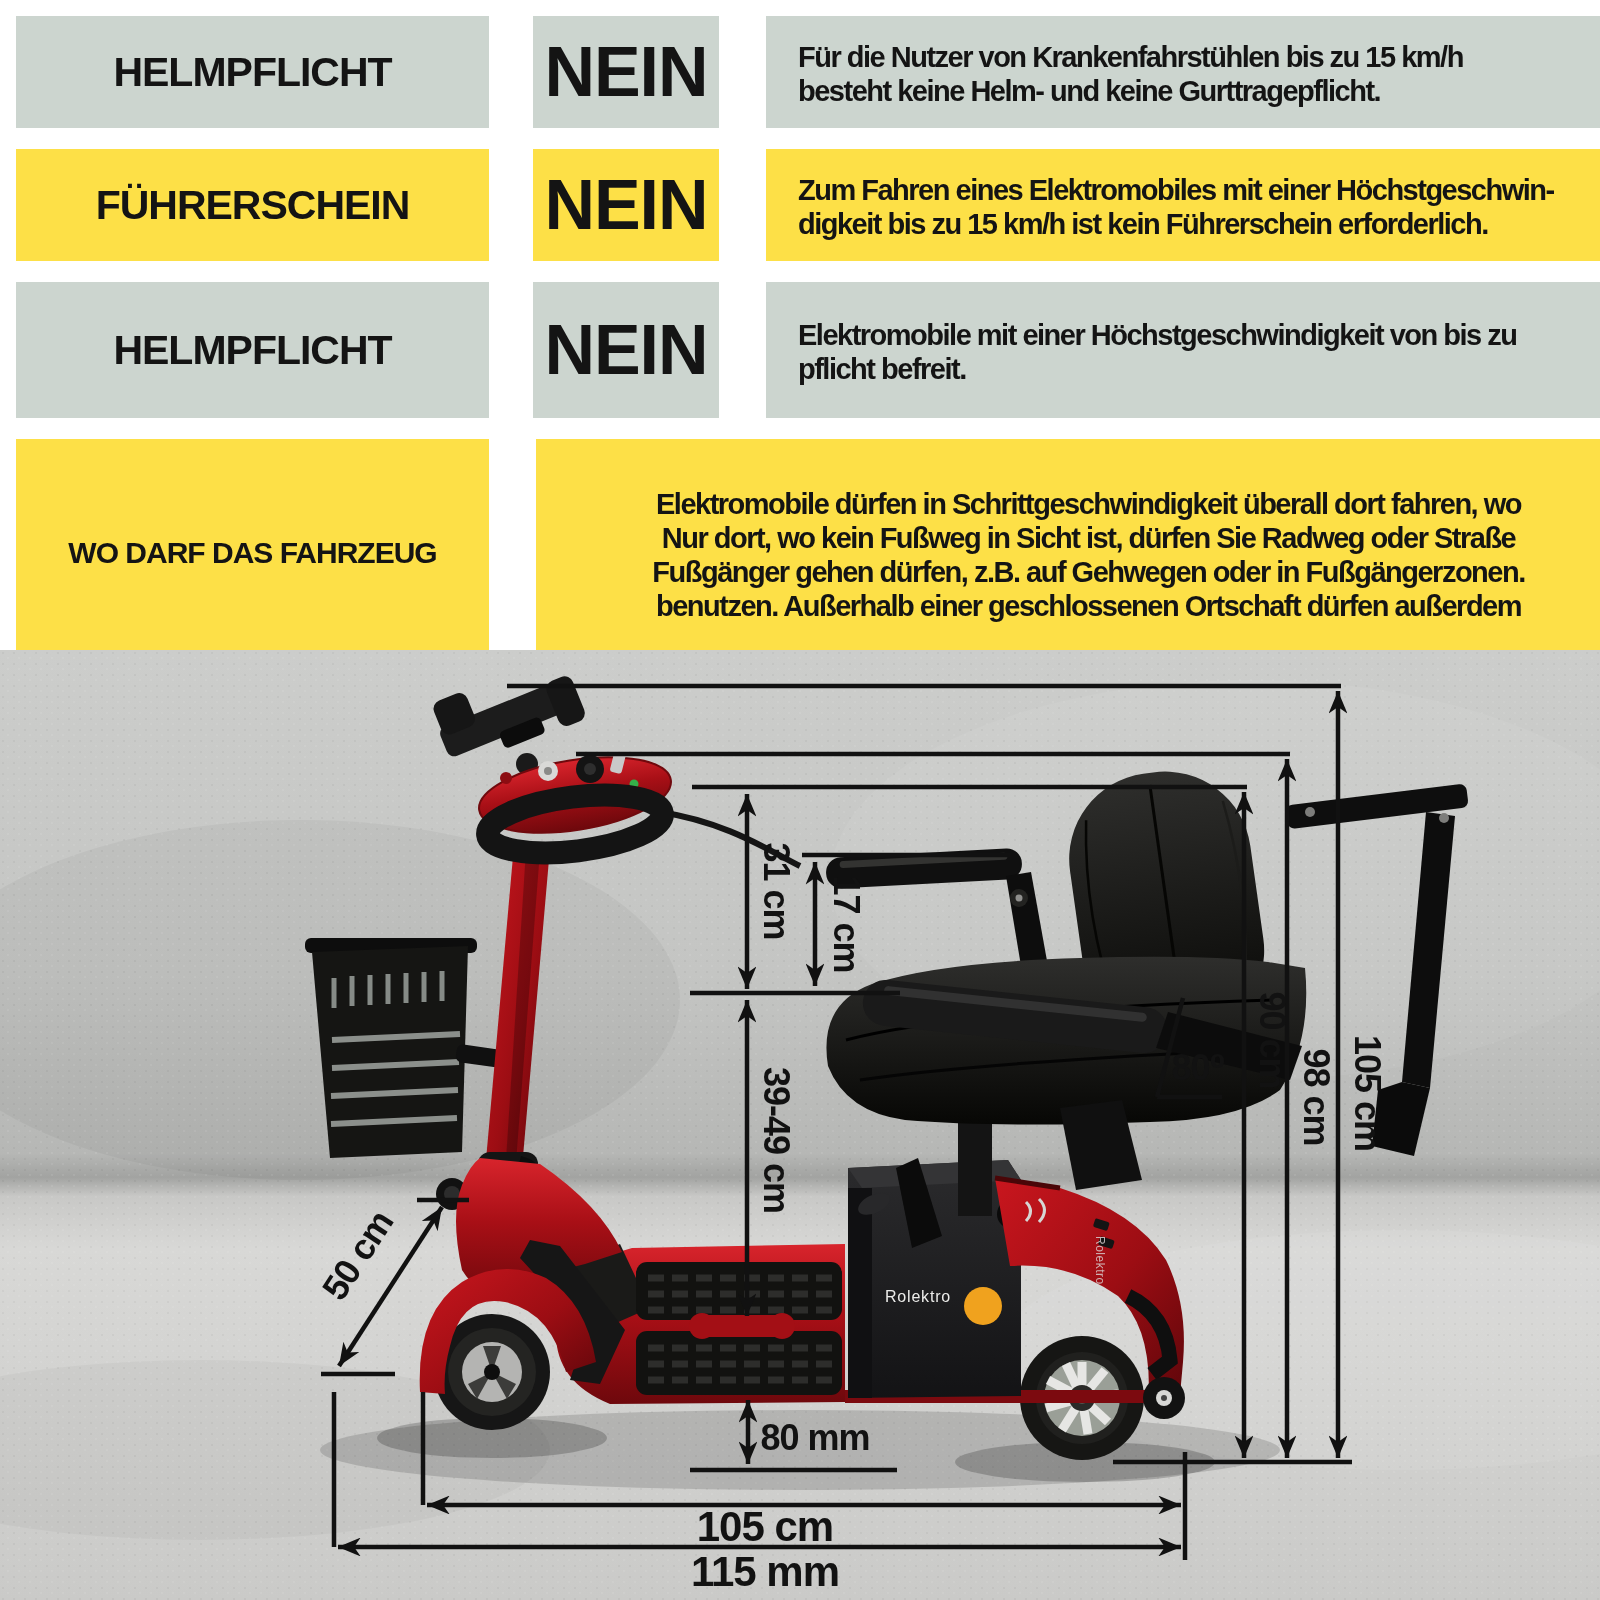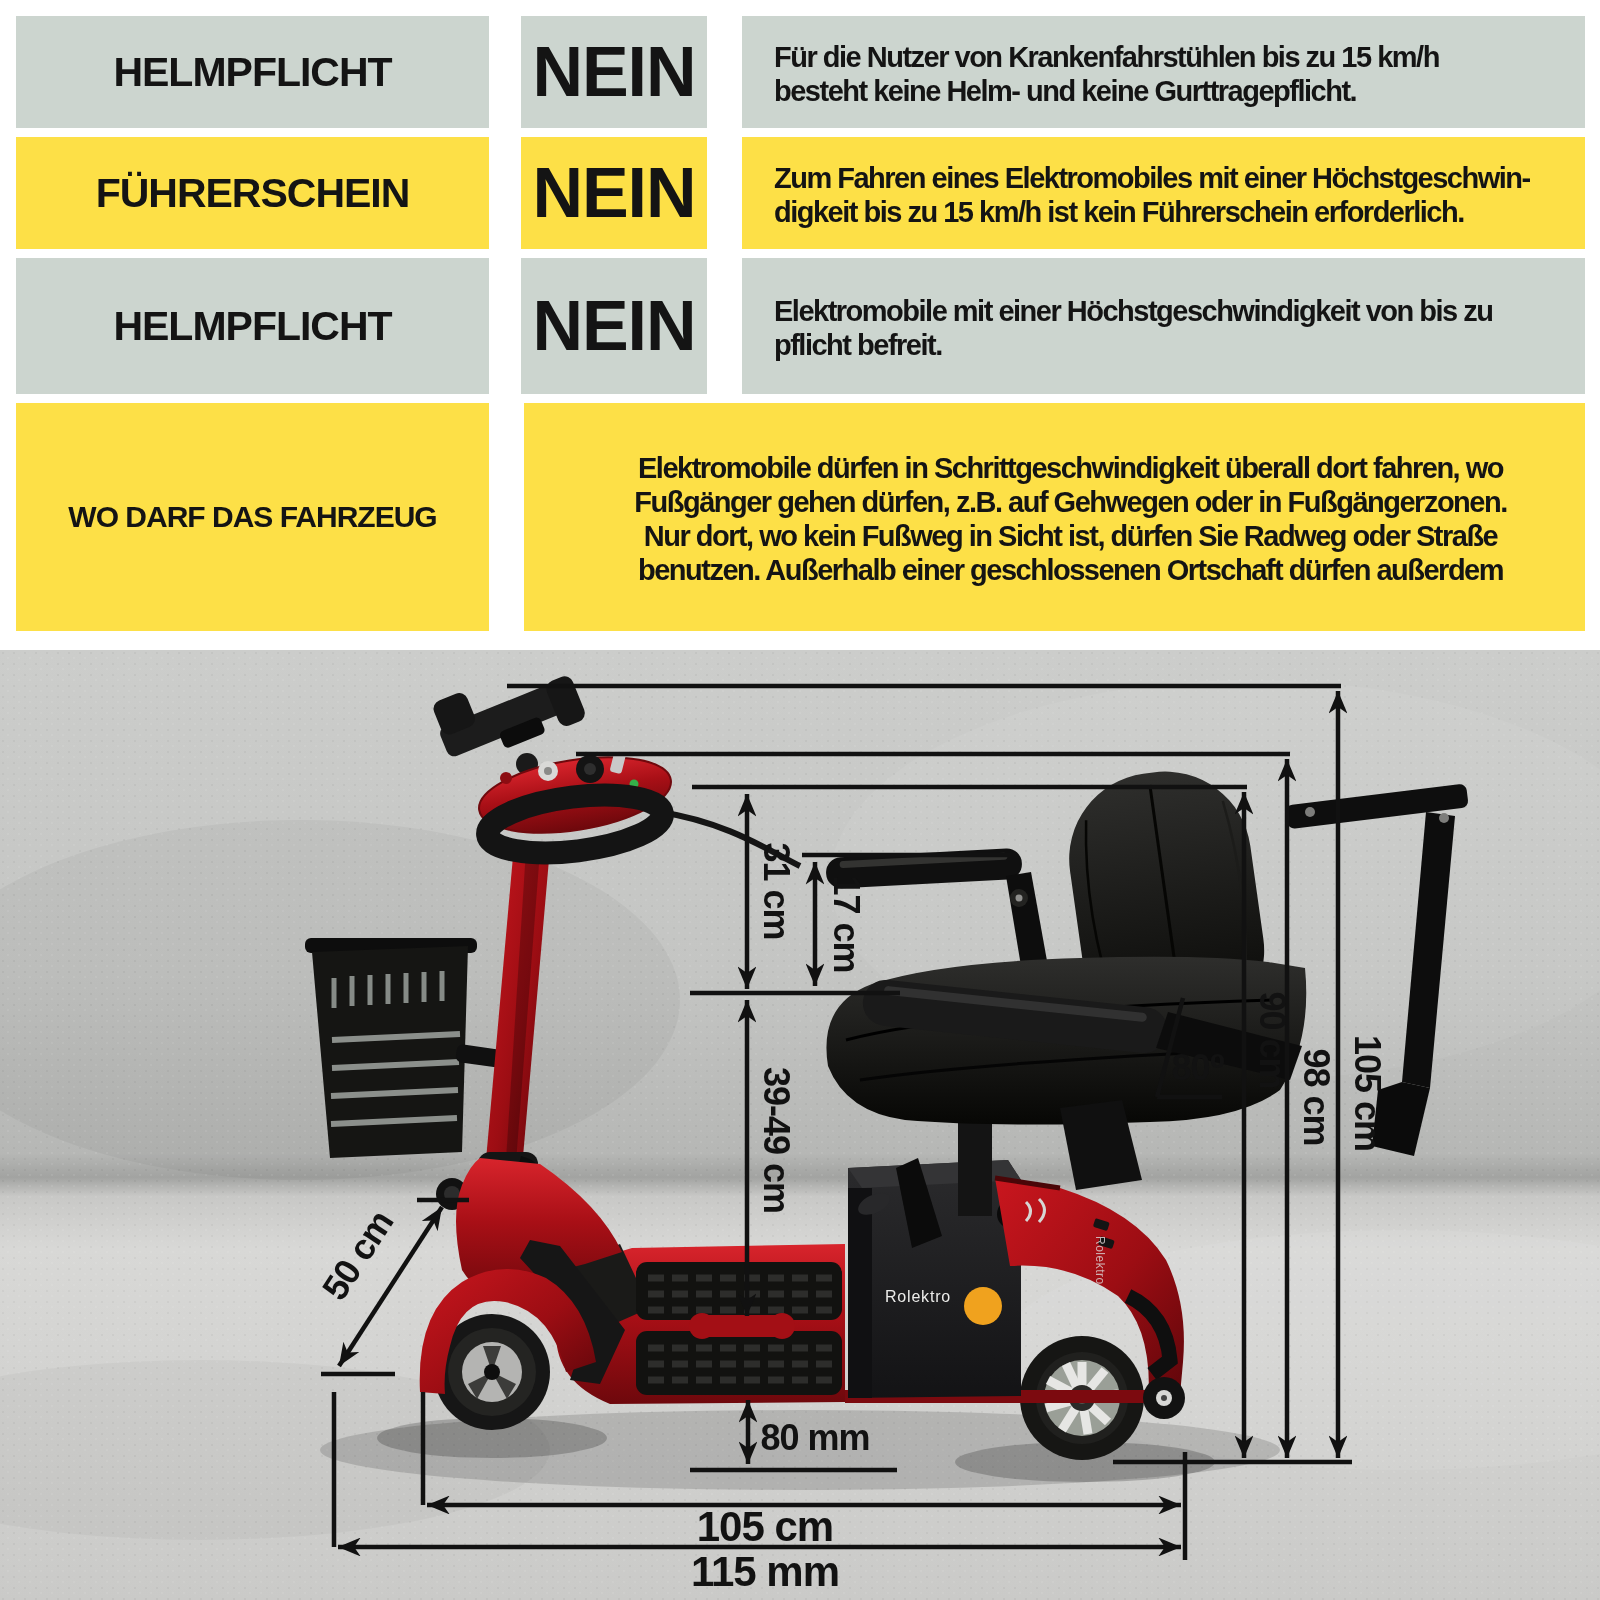--- a/index.html
+++ b/index.html
@@ -4,21 +4,21 @@
 <style>
   html,body{margin:0;padding:0;background:#fff;}
   body{width:1600px;height:1600px;position:relative;overflow:hidden;
        font-family:"Liberation Sans","DejaVu Sans",sans-serif;color:#141414;}
 
   
   .infotable{position:absolute;top:0;left:0;width:1600px;box-sizing:border-box;
     padding:16px 15px 0 16px;display:grid;
     grid-template-columns:473px 209px 869px;
     grid-template-rows:112px 112px 136px 228px;
-    gap:9px;background:#fff;}
+    gap:21px;background:#fff;}
   .cell{display:flex;align-items:center;overflow:hidden;}
   .sage{background:#ccd5cf;}
   .gray{background:#fde047;}
   .labelcell{justify-content:center;font-weight:bold;font-size:41px;letter-spacing:-1px;}
   .anscell{justify-content:center;font-weight:bold;font-size:70px;letter-spacing:-1px;margin-left:23px;}
   .textcell{flex-direction:column;align-items:flex-start;justify-content:center;
     padding-left:32px;padding-top:4px;font-weight:bold;font-size:29px;
     letter-spacing:-1.5px;line-height:34px;margin-left:26px;}
   .textcell div{white-space:nowrap;}
   .q-label{flex-direction:column;justify-content:center;font-weight:bold;
@@ -70,22 +70,22 @@
   <div class="cell sage textcell">
     <div>Elektromobile mit einer Höchstgeschwindigkeit von bis zu</div>
     <div>pflicht befreit.</div>
   </div>
 
   <div class="cell gray q-label">
     <div>WO DARF DAS FAHRZEUG</div>
   </div>
   <div class="cell gray textcell span2">
     <div>Elektromobile dürfen in Schrittgeschwindigkeit überall dort fahren, wo</div>
+    <div>Nur dort, wo kein Fußweg in Sicht ist, dürfen Sie Radweg oder Straße</div>
     <div>Fußgänger gehen dürfen, z.B. auf Gehwegen oder in Fußgängerzonen.</div>
-    <div>Nur dort, wo kein Fußweg in Sicht ist, dürfen Sie Radweg oder Straße</div>
     <div>benutzen. Außerhalb einer geschlossenen Ortschaft dürfen außerdem</div>
   </div>
 </div>
 
 <div class="photo">
 <svg viewBox="0 650 1600 950" xmlns="http://www.w3.org/2000/svg">
   <defs>
     <marker id="ah" viewBox="0 0 12 10" refX="12" refY="5" markerWidth="7" markerHeight="4.2" orient="auto-start-reverse" markerUnits="strokeWidth">
       <path d="M0,0 L12,5 L0,10 L3.5,5 Z" fill="#111"></path>
     </marker>

